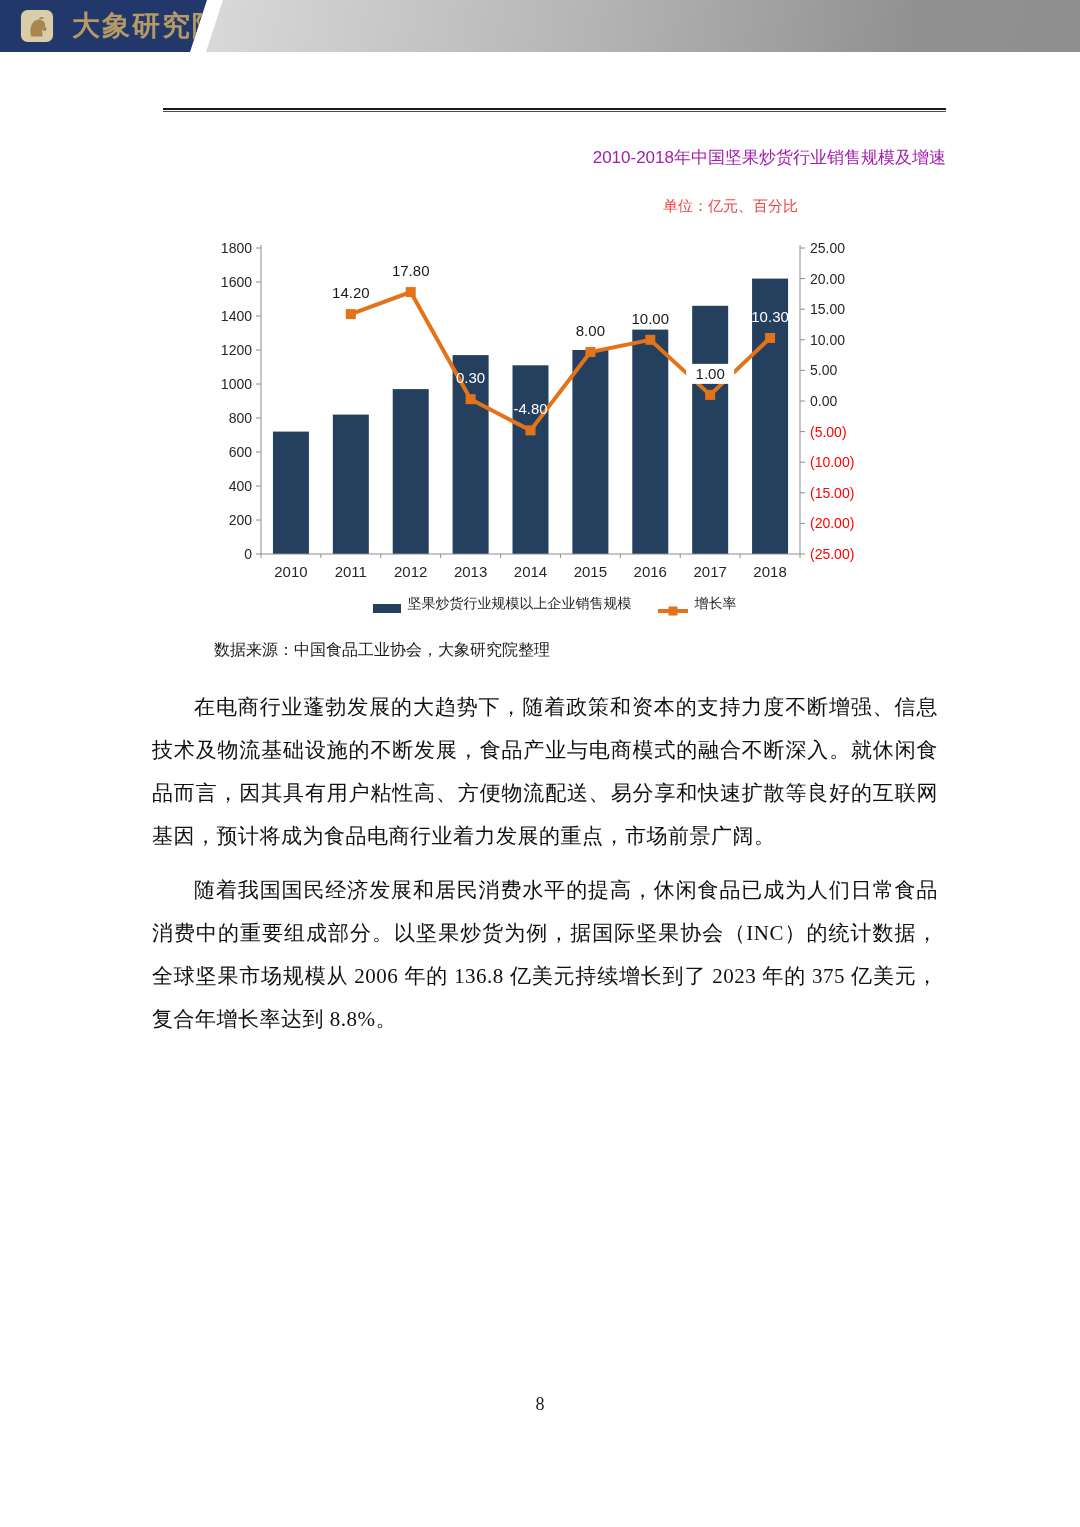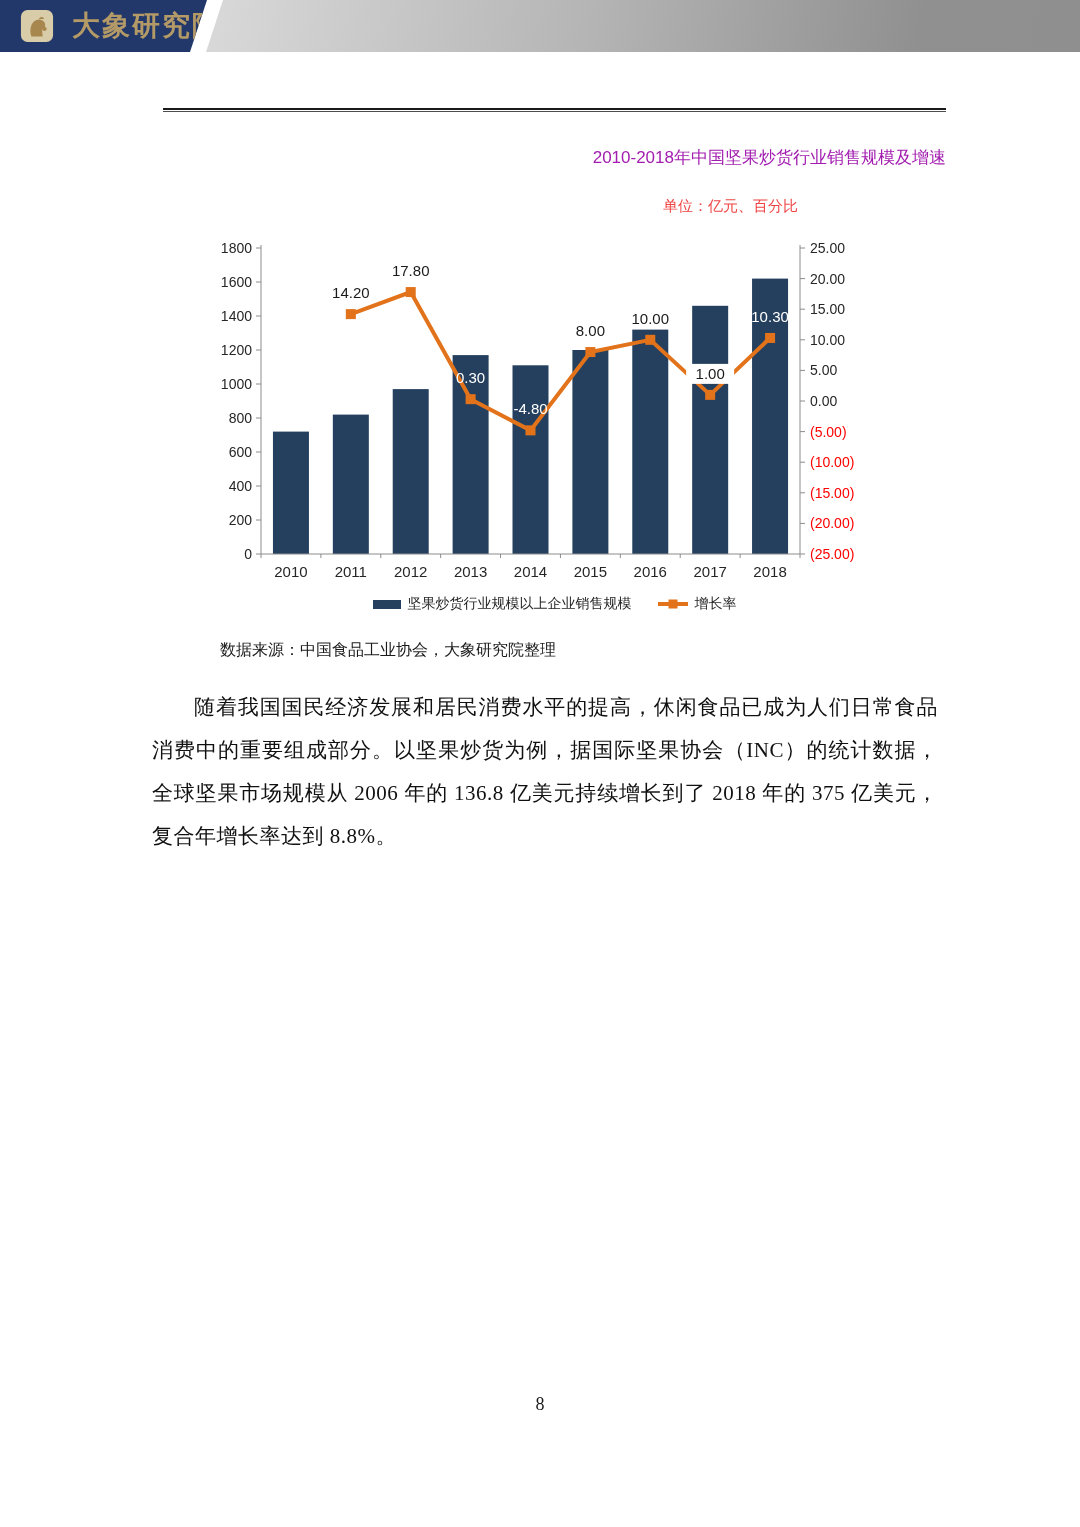--- a/index.html
+++ b/index.html
@@ -37,29 +37,29 @@
   .chart-unit{
     position:absolute;top:197px;left:663px;font-size:15px;color:#ef4444;
   }
   .chart-svg{position:absolute;top:240px;left:180px;}
   .chart-svg text{font-family:"Liberation Sans", sans-serif;}
   .legend-row{
     position:absolute;top:593px;left:163px;width:783px;height:22px;
     display:flex;justify-content:center;align-items:center;gap:26px;
     font-size:14px;color:#262626;
   }
-  .legend-item{display:flex;align-items:center;}
+  .legend-item{display:flex;align-items:flex-end;}
   .legend-swatch-bar{width:28px;height:9px;background:#24405e;margin-right:7px;}
   .legend-swatch-line{width:30px;height:4px;background:#e2731b;position:relative;margin-right:7px;}
   .legend-swatch-line .mk{
     position:absolute;width:9px;height:9px;background:#e2731b;
     left:50%;top:50%;transform:translate(-50%,-50%);
   }
   .chart-source{
-    position:absolute;top:640px;left:220px;
+    position:absolute;top:640px;left:214px;
     font-family:"Liberation Serif", serif;font-size:16px;color:#1a1a1a;text-align:right;
   }
   
   .doc-body{position:absolute;top:686px;left:152px;width:786px;}
   .doc-body p{
     margin:0 0 11px 0;font-family:"Liberation Serif", serif;font-size:21px;
     line-height:43px;color:#111;text-align:justify;text-indent:2em;
     letter-spacing:0.5px;
   }
   
@@ -201,16 +201,17 @@
     <span class="legend-swatch-line">
         <span class="mk"></span>
       </span>
     <span>增长率</span>
   </div>
 </div>
 
 <div class="chart-source">数据来源：中国食品工业协会，大象研究院整理</div>
 
 <div class="doc-body">
-  <p>随着我国国民经济发展和居民消费水平的提高，休闲食品已成为人们日常食品消费中的重要组成部分。以坚果炒货为例，据国际坚果协会（INC）的统计数据，全球坚果市场规模从 2006 年的 136.8 亿美元持续增长到了 2018 年的 375 亿美元，复合年增长率达到 8.8%。</p>
+  <p>在电商行业蓬勃发展的大趋势下，随着政策和资本的支持力度不断增强、信息技术及物流基础设施的不断发展，食品产业与电商模式的融合不断深入。就休闲食品而言，因其具有用户粘性高、方便物流配送、易分享和快速扩散等良好的互联网基因，预计将成为食品电商行业着力发展的重点，市场前景广阔。</p>
+  <p>随着我国国民经济发展和居民消费水平的提高，休闲食品已成为人们日常食品消费中的重要组成部分。以坚果炒货为例，据国际坚果协会（INC）的统计数据，全球坚果市场规模从 2006 年的 136.8 亿美元持续增长到了 2023 年的 375 亿美元，复合年增长率达到 8.8%。</p>
 </div>
 
 <div class="page-number">8</div>
 
 </body></html>

